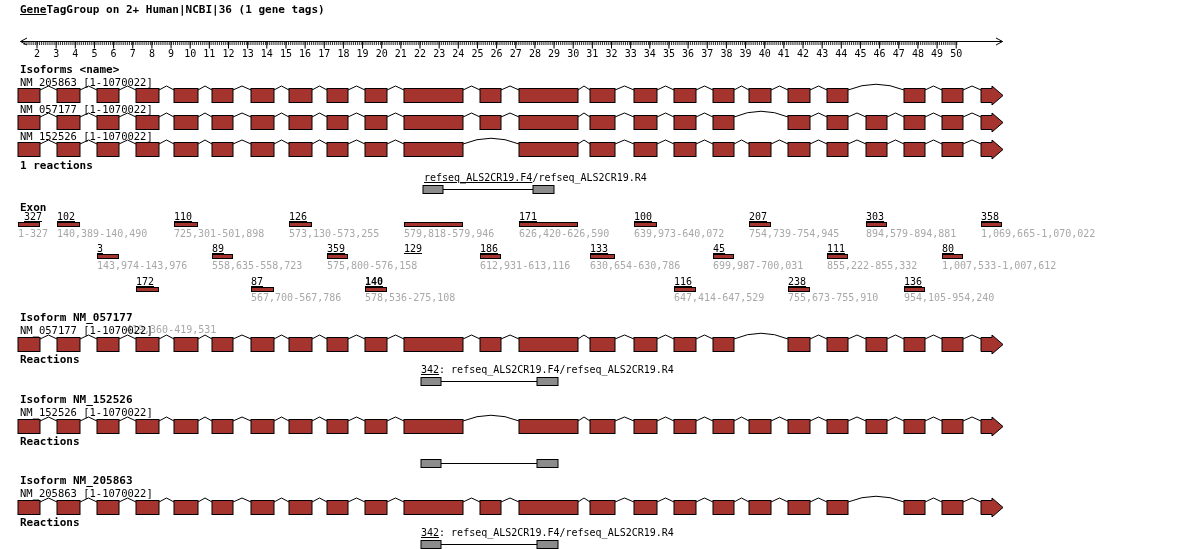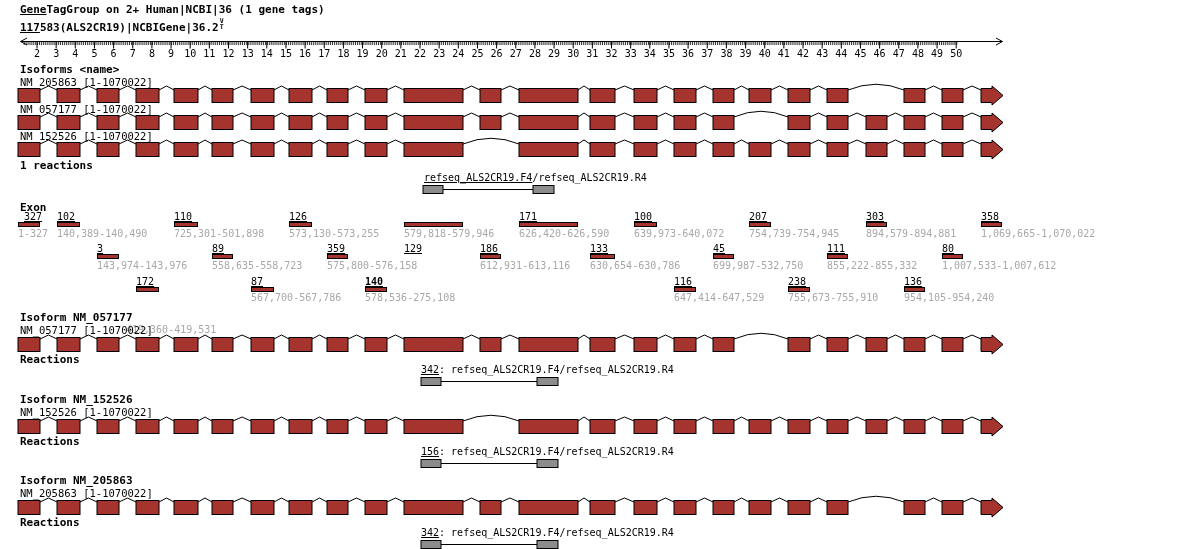--- a/index.html
+++ b/index.html
@@ -15,21 +15,20 @@
   .vt{display:inline-flex;flex-direction:column;vertical-align:top;
       margin-top:-2px;margin-left:1px;font-size:6.5px;line-height:5.5px;font-weight:bold;}
   svg{position:absolute;overflow:visible;}
 </style>
 </head>
 <body>
 
 <div class="page" id="page">
   <div class="abs b" style="left:20px;top:3px"><span class="u">Gene</span><span>TagGroup on 2+ Human|NCBI|36 (1 gene tags)</span></div>
 
-  <div class="abs b" style="left:20px;top:21px"><span class="u">117</span><span>583(ALS2CR19)|NCBIGene|36.2</span><span class="vt"><span>V</span><span>T</span></span></div>
 
   <div class="abs b" style="left:20px;top:63px">Isoforms &lt;name&gt;</div>
 
   <div class="abs b" style="left:20px;top:159px">1 reactions</div>
 
   <div class="abs s" style="left:424px;top:172px"><span class="u">refseq_ALS2CR19.F4</span><span>/refseq_ALS2CR19.R4</span></div>
 
   <div class="abs b" style="left:20px;top:201px">Exon</div>
 <svg width="1010" height="26" style="left: 0px; top: 36px;">
       <line x1="20.5" y1="5.5" x2="1002.5" y2="5.5" stroke="#000"></line>
@@ -814,21 +813,21 @@
     <div class="bar" style="left: 590px; top: 254px; width: 25px; height: 5px; background: rgb(165, 52, 47);"></div>
     <div class="abs s gray" style="left: 590px; top: 260px; color: rgb(168, 168, 168);">630,654-630,786</div>
     <div class="abs s u" style="left: 634px; top: 211px;">100</div>
     <div class="bar" style="left: 634px; top: 222px; width: 23px; height: 5px; background: rgb(165, 52, 47);"></div>
     <div class="abs s gray" style="left: 634px; top: 228px; color: rgb(168, 168, 168);">639,973-640,072</div>
     <div class="abs s u" style="left: 674px; top: 276px;">116</div>
     <div class="bar" style="left: 674px; top: 287px; width: 22px; height: 5px; background: rgb(165, 52, 47);"></div>
     <div class="abs s gray" style="left: 674px; top: 292px; color: rgb(168, 168, 168);">647,414-647,529</div>
     <div class="abs s u" style="left: 713px; top: 243px;">45</div>
     <div class="bar" style="left: 713px; top: 254px; width: 21px; height: 5px; background: rgb(165, 52, 47);"></div>
-    <div class="abs s gray" style="left: 713px; top: 260px; color: rgb(168, 168, 168);">699,987-532,750</div>
+    <div class="abs s gray" style="left: 713px; top: 260px; color: rgb(168, 168, 168);">699,987-700,031</div>
     <div class="abs s u" style="left: 749px; top: 211px;">207</div>
     <div class="bar" style="left: 749px; top: 222px; width: 22px; height: 5px; background: rgb(165, 52, 47);"></div>
     <div class="abs s gray" style="left: 749px; top: 228px; color: rgb(168, 168, 168);">754,739-754,945</div>
     <div class="abs s u" style="left: 788px; top: 276px;">238</div>
     <div class="bar" style="left: 788px; top: 287px; width: 22px; height: 5px; background: rgb(165, 52, 47);"></div>
     <div class="abs s gray" style="left: 788px; top: 292px; color: rgb(168, 168, 168);">755,673-755,910</div>
     <div class="abs s u" style="left: 827px; top: 243px;">111</div>
     <div class="bar" style="left: 827px; top: 254px; width: 21px; height: 5px; background: rgb(165, 52, 47);"></div>
     <div class="abs s gray" style="left: 827px; top: 260px; color: rgb(168, 168, 168);">855,222-855,332</div>
     <div class="abs s u" style="left: 866px; top: 211px;">303</div>
@@ -942,21 +941,20 @@
       <rect x="713" y="2.5" width="21" height="14" fill="#A5342F" stroke="#000"></rect>
       <rect x="749" y="2.5" width="22" height="14" fill="#A5342F" stroke="#000"></rect>
       <rect x="788" y="2.5" width="22" height="14" fill="#A5342F" stroke="#000"></rect>
       <rect x="827" y="2.5" width="21" height="14" fill="#A5342F" stroke="#000"></rect>
       <rect x="866" y="2.5" width="21" height="14" fill="#A5342F" stroke="#000"></rect>
       <rect x="904" y="2.5" width="21" height="14" fill="#A5342F" stroke="#000"></rect>
       <rect x="942" y="2.5" width="21" height="14" fill="#A5342F" stroke="#000"></rect>
       <polygon points="981,2.5 992,2.5 992,0 1003,9.5 992,19 992,16.5 981,16.5" fill="#A5342F" stroke="#000"></polygon>
     </svg>
     <div class="abs b" style="left: 20px; top: 435px;">Reactions</div>
-    <div class="abs s" style="left: 421px; top: 446px;"><span class="u">156</span><span>: refseq_ALS2CR19.F4/refseq_ALS2CR19.R4</span></div>
     <svg width="1010" height="14" style="left: 0px; top: 456px;">
       <line x1="441" y1="7.5" x2="537" y2="7.5" stroke="#000"></line>
       <rect x="421" y="3.5" width="20" height="8" fill="#8C8C8C" stroke="#000"></rect>
       <rect x="537" y="3.5" width="21" height="8" fill="#8C8C8C" stroke="#000"></rect>
     </svg>
     <div class="abs b" style="left: 20px; top: 474px;">Isoform NM_205863</div>
     <div class="abs t" style="left: 20px; top: 488px;">NM_205863 [1-1070022]</div>
     <svg width="1010" height="22" style="left: 0px; top: 498px;">
       <polyline points="40,4 48.5,0 57,4" fill="none" stroke="#000"></polyline>
       <polyline points="80,4 88.5,0 97,4" fill="none" stroke="#000"></polyline>

